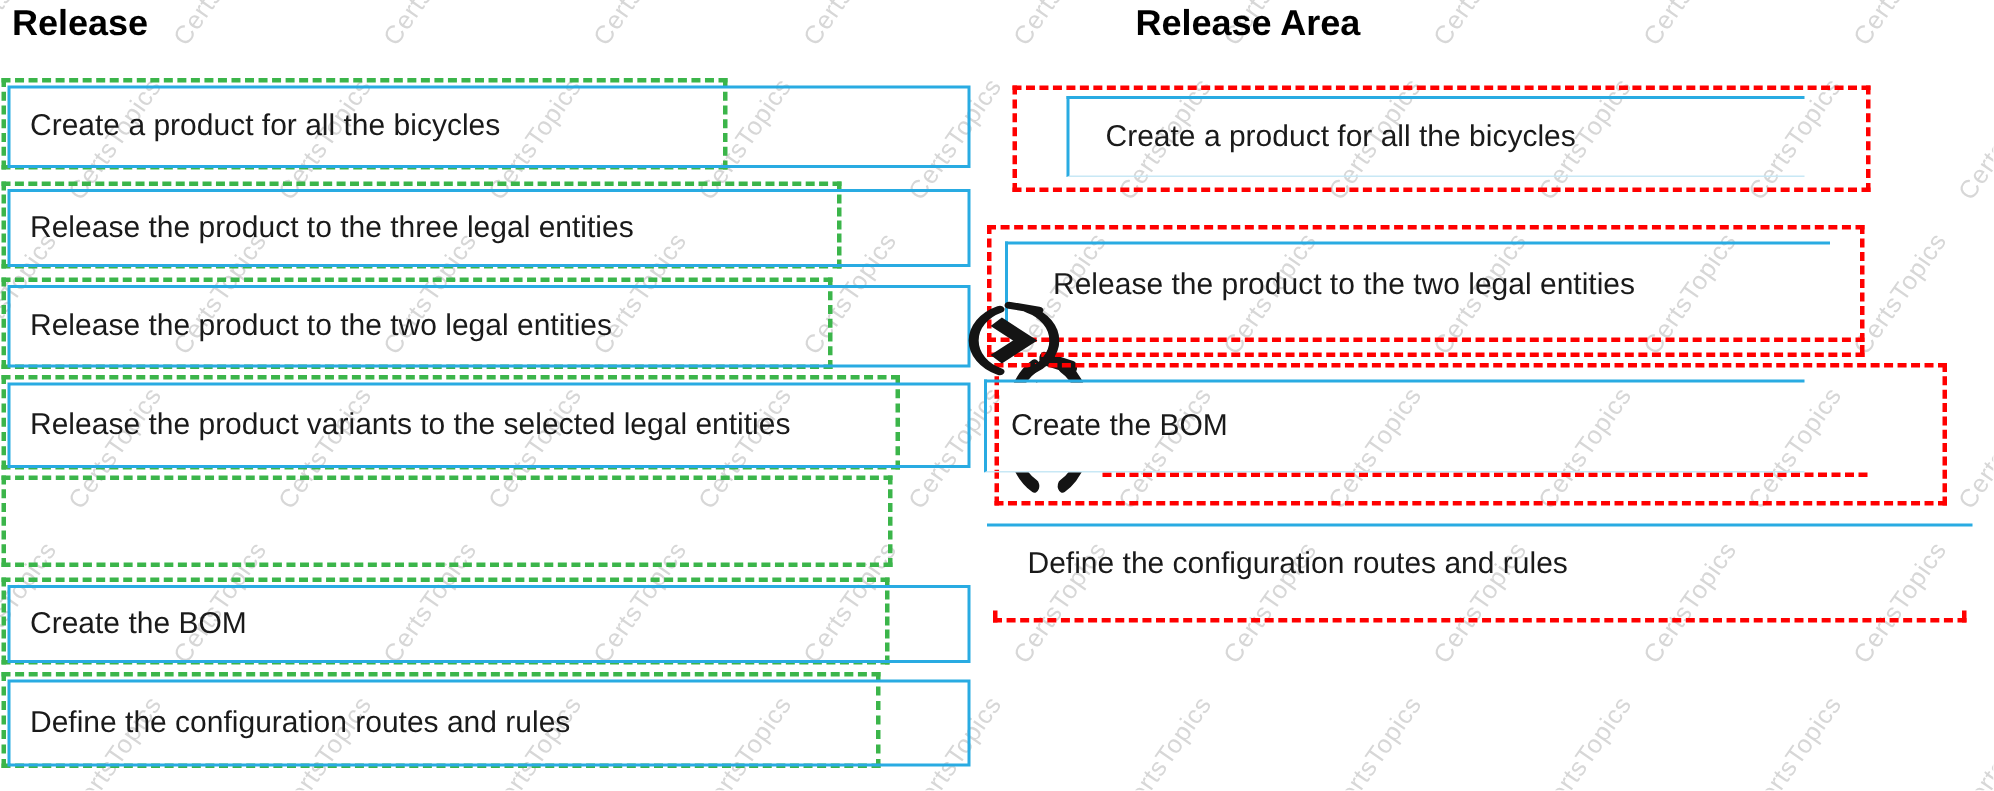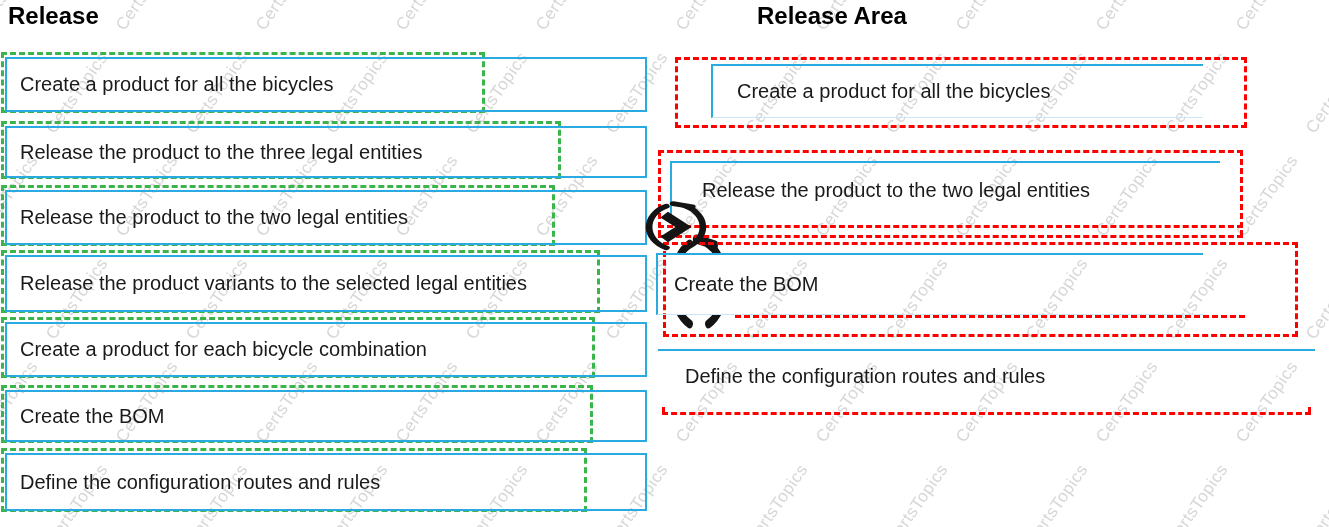--- a/index.html
+++ b/index.html
@@ -116,23 +116,20 @@
   <div class="action-box" style="top:190px;height:55px;">
     <span class="action-label">Release the product to the two legal entities</span>
   </div>
 
   <div class="green-dash" style="top:250px;height:63px;width:599px;"></div>
   <div class="action-box" style="top:255px;height:57px;">
     <span class="action-label">Release the product variants to the selected legal entities</span>
   </div>
 
   <div class="green-dash" style="top:317px;height:61px;width:594px;"></div>
-  <div class="action-box" style="top:322px;height:55px;">
-    <span class="action-label">Create a product for each bicycle combination</span>
-  </div>
 
   <div class="green-dash" style="top:385px;height:58px;width:592px;"></div>
   <div class="action-box" style="top:390px;height:52px;">
     <span class="action-label">Create the BOM</span>
   </div>
 
   <div class="green-dash" style="top:448px;height:64px;width:586px;"></div>
   <div class="action-box" style="top:453px;height:58px;">
     <span class="action-label">Define the configuration routes and rules</span>
   </div>

